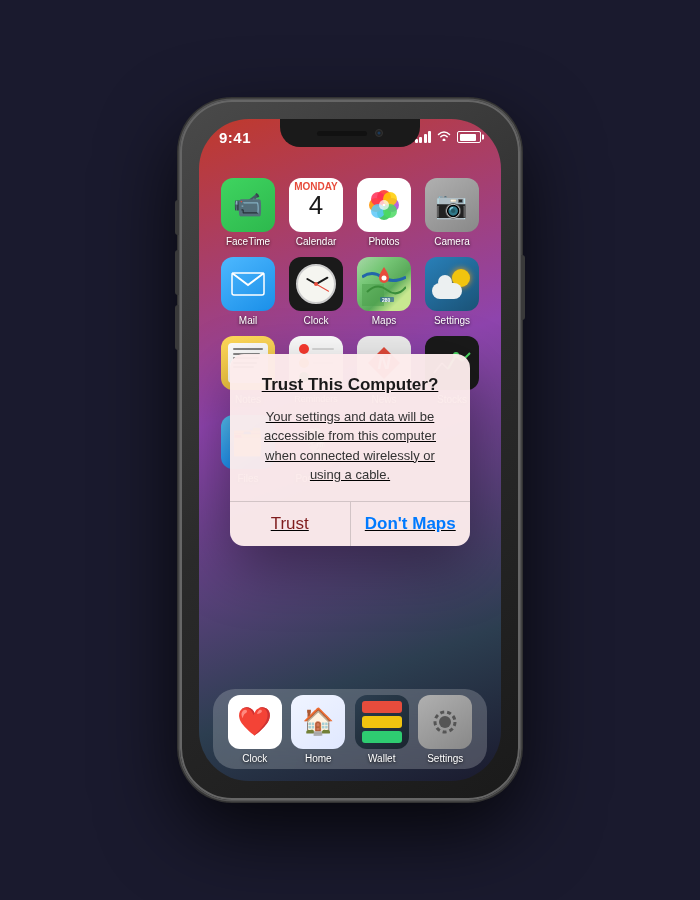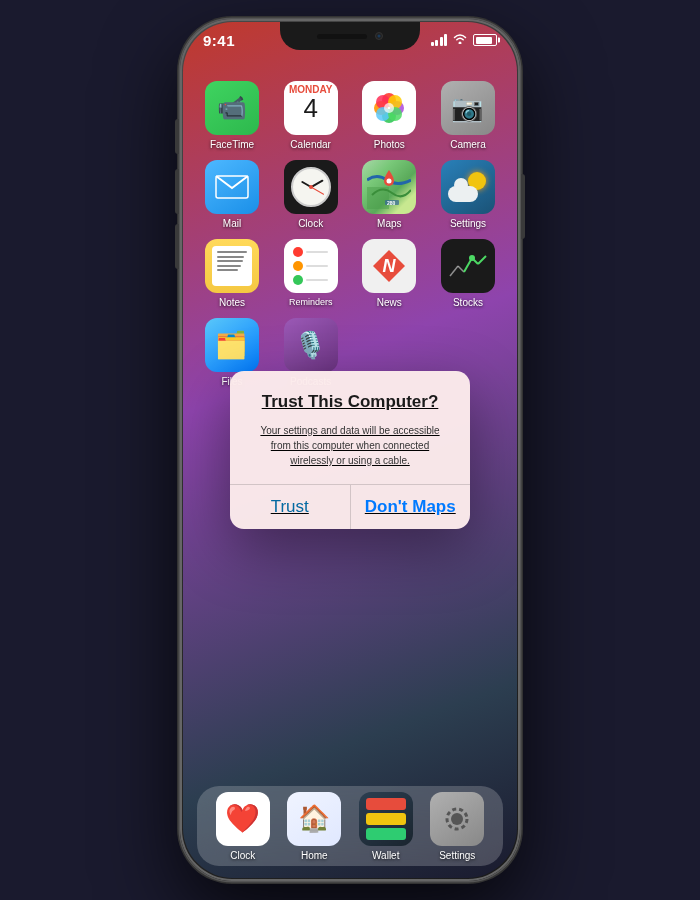--- a/index.html
+++ b/index.html
@@ -9,30 +9,30 @@
       display: flex;
       align-items: center;
       justify-content: center;
       background: #1a1a2e;
       font-family: -apple-system, BlinkMacSystemFont, 'SF Pro Display', 'Helvetica Neue', sans-serif;
       overflow: hidden;
     }
 
     .phone-outer {
       width: 340px;
-      height: 862px;
+      height: 700px;
       background: linear-gradient(145deg, #4a4a4a, #2a2a2a, #1a1a1a);
       border-radius: 52px;
       position: relative;
       box-shadow:
         0 0 0 1.5px #555,
         0 0 0 3px #333,
         inset 0 0 0 2px #666,
         0 30px 80px rgba(0,0,0,0.8);
-      padding: 3px;
+      padding: 19px;
     }
 
     
     .phone-outer::before {
       content: '';
       position: absolute;
       left: -5px;
       top: 100px;
       width: 4px;
       height: 35px;
@@ -412,21 +412,21 @@
 
     .alert-title {
       font-size: 17px;
       font-weight: 700;
       color: #1a1a1a;
       margin-bottom: 10px;
       line-height: 1.3;
     }
 
     .alert-message {
-      font-size: 10px;
+      font-size: 13px;
       color: #333;
       line-height: 1.5;
     }
 
     .alert-divider-h {
       height: 1px;
       background: rgba(0,0,0,0.15);
     }
 
     .alert-buttons {
@@ -436,21 +436,21 @@
 
     .alert-btn {
       flex: 1;
       display: flex;
       align-items: center;
       justify-content: center;
       font-size: 17px;
       cursor: pointer;
       background: transparent;
       border: none;
-      color: #0369a1;
+      color: #7f1d1d;
     }
 
     .alert-btn:first-child {
       font-weight: 400;
     }
 
     .alert-btn:last-child {
       font-weight: 700;
       color: #007aff;
     }

